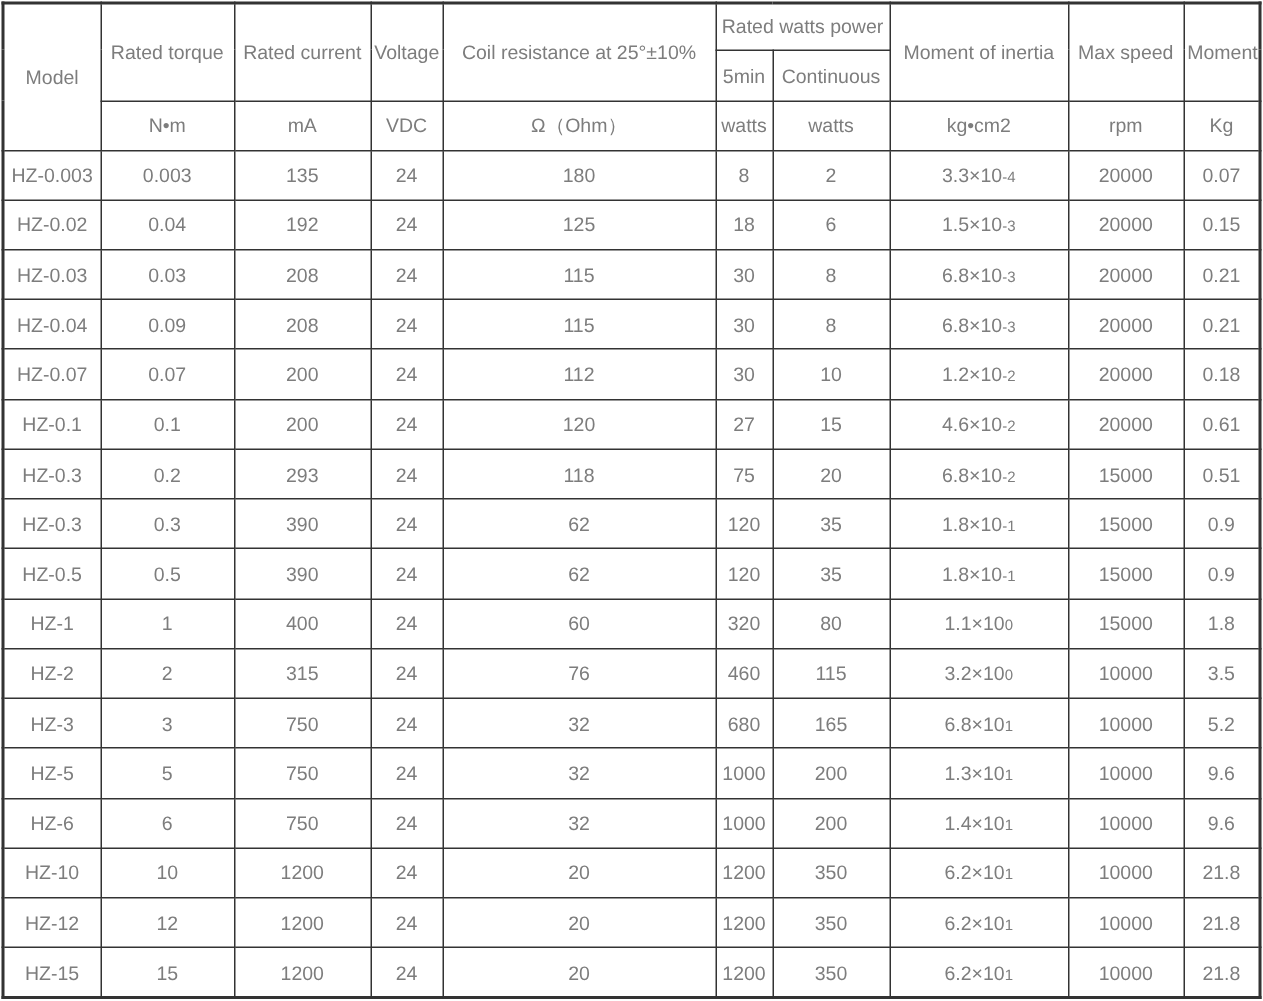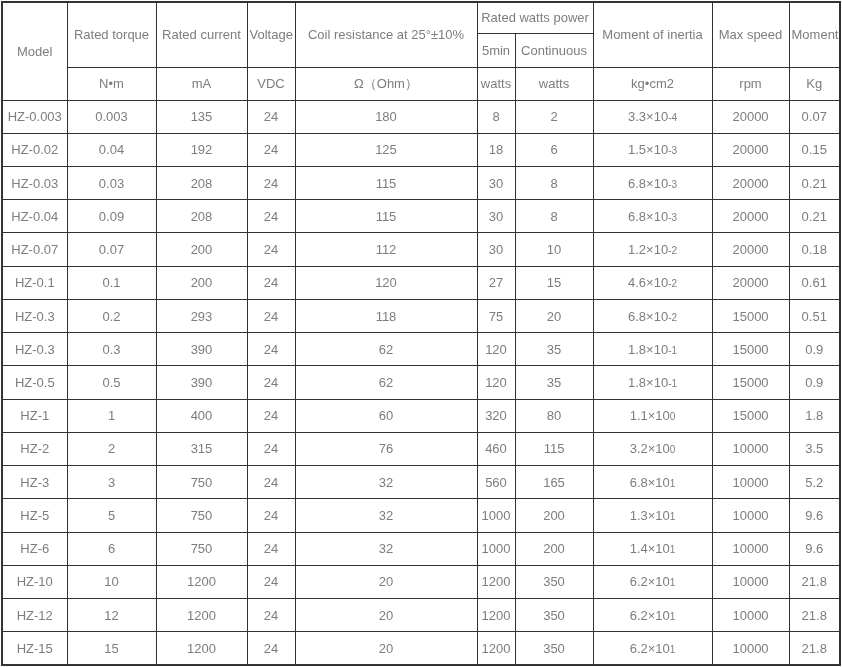--- a/index.html
+++ b/index.html
@@ -223,21 +223,21 @@
         <td>3.2×10<span class="exp">0</span></td>
         <td>10000</td>
         <td>3.5</td>
       </tr>
       <tr>
         <td>HZ-3</td>
         <td>3</td>
         <td>750</td>
         <td>24</td>
         <td>32</td>
-        <td>560</td>
+        <td>680</td>
         <td>165</td>
         <td>6.8×10<span class="exp">1</span></td>
         <td>10000</td>
         <td>5.2</td>
       </tr>
       <tr>
         <td>HZ-5</td>
         <td>5</td>
         <td>750</td>
         <td>24</td>

